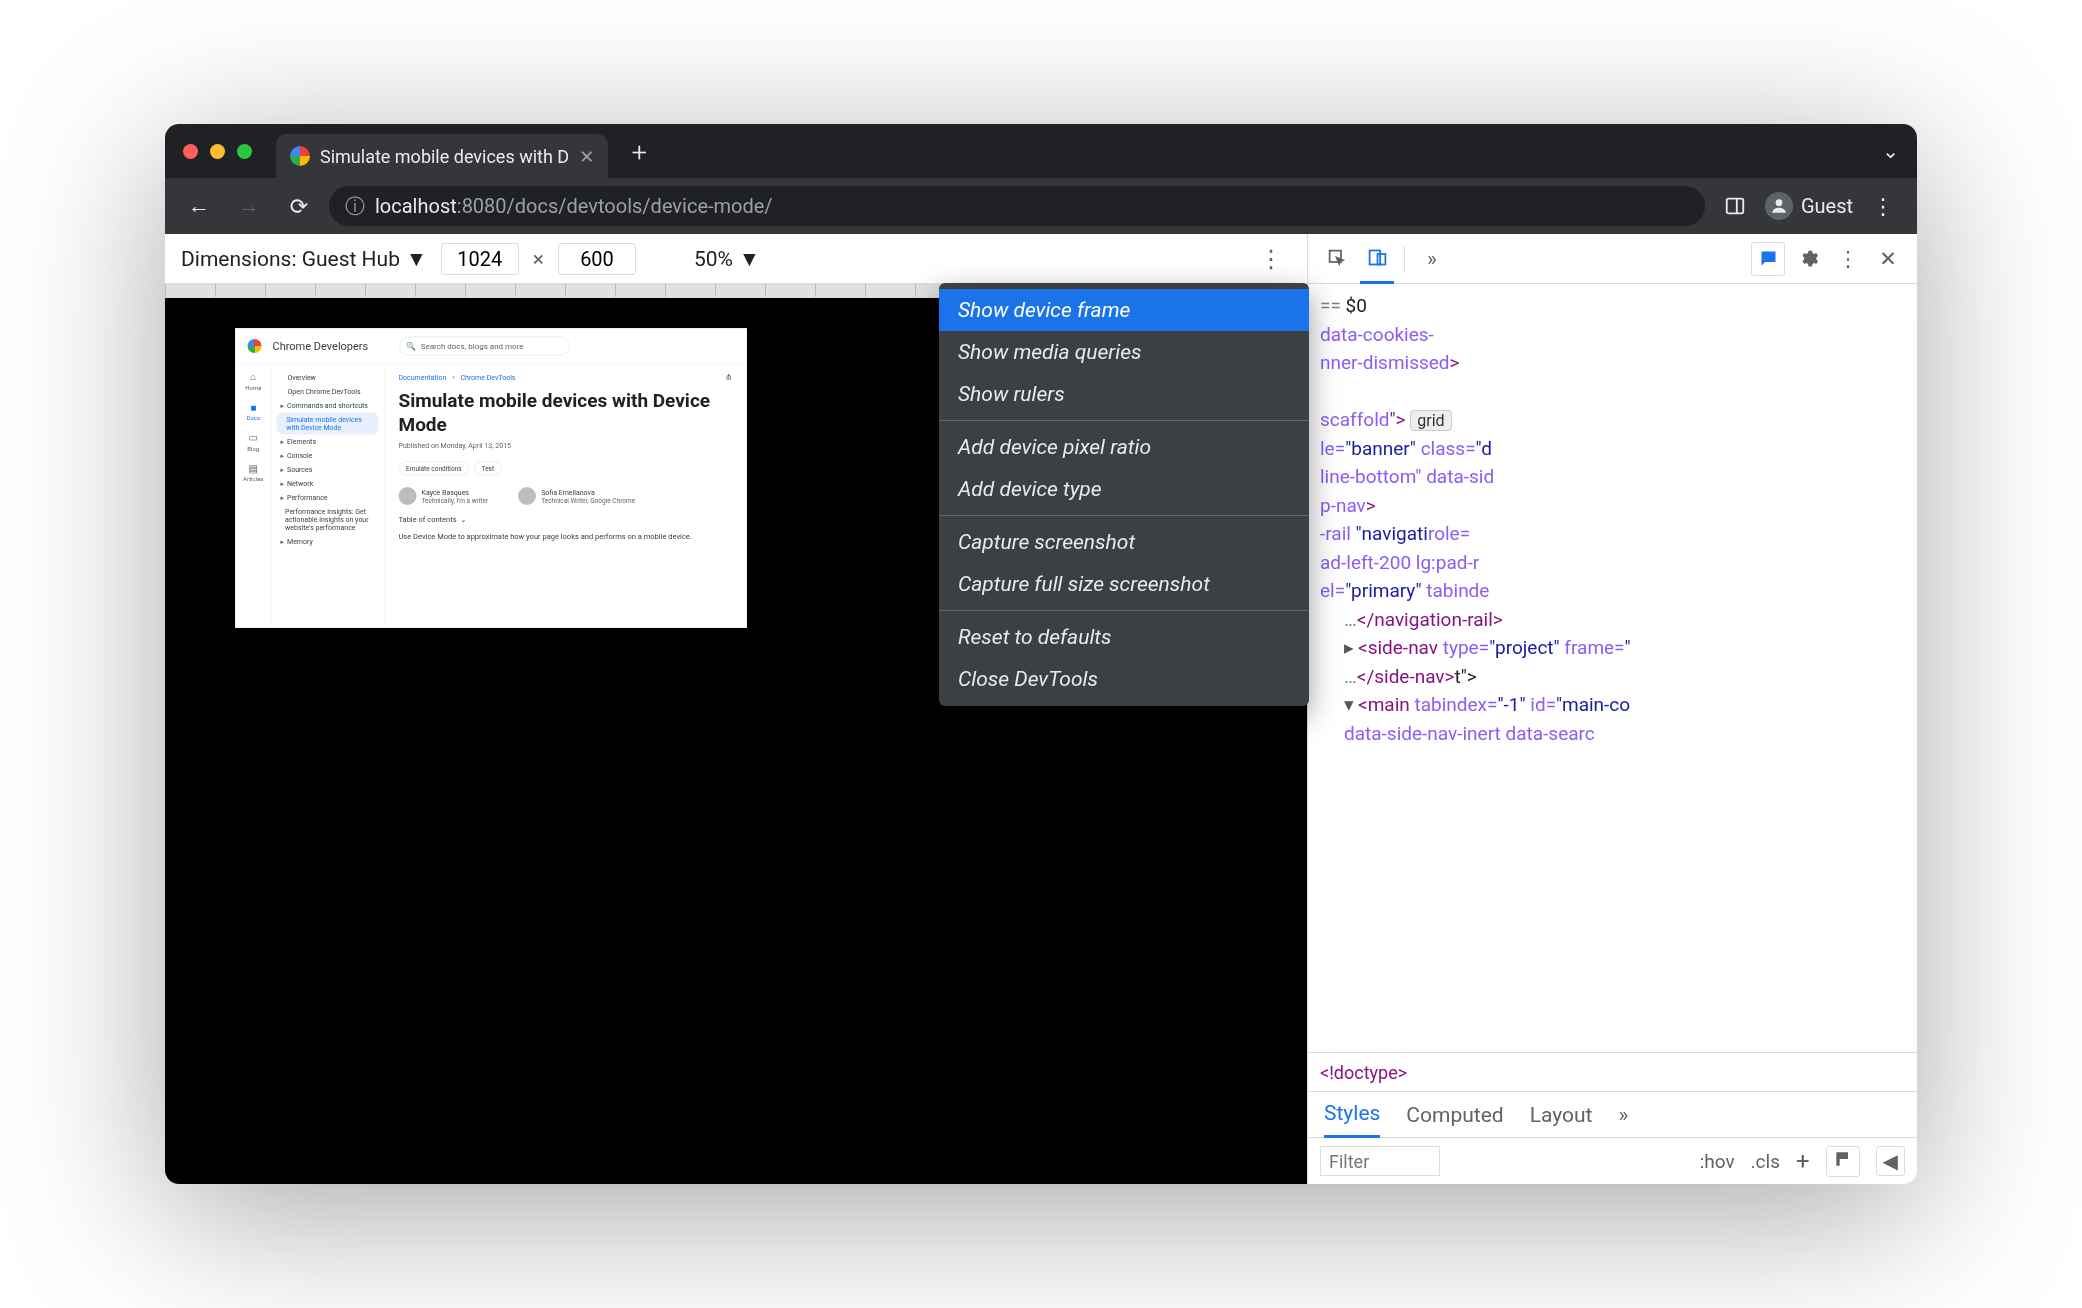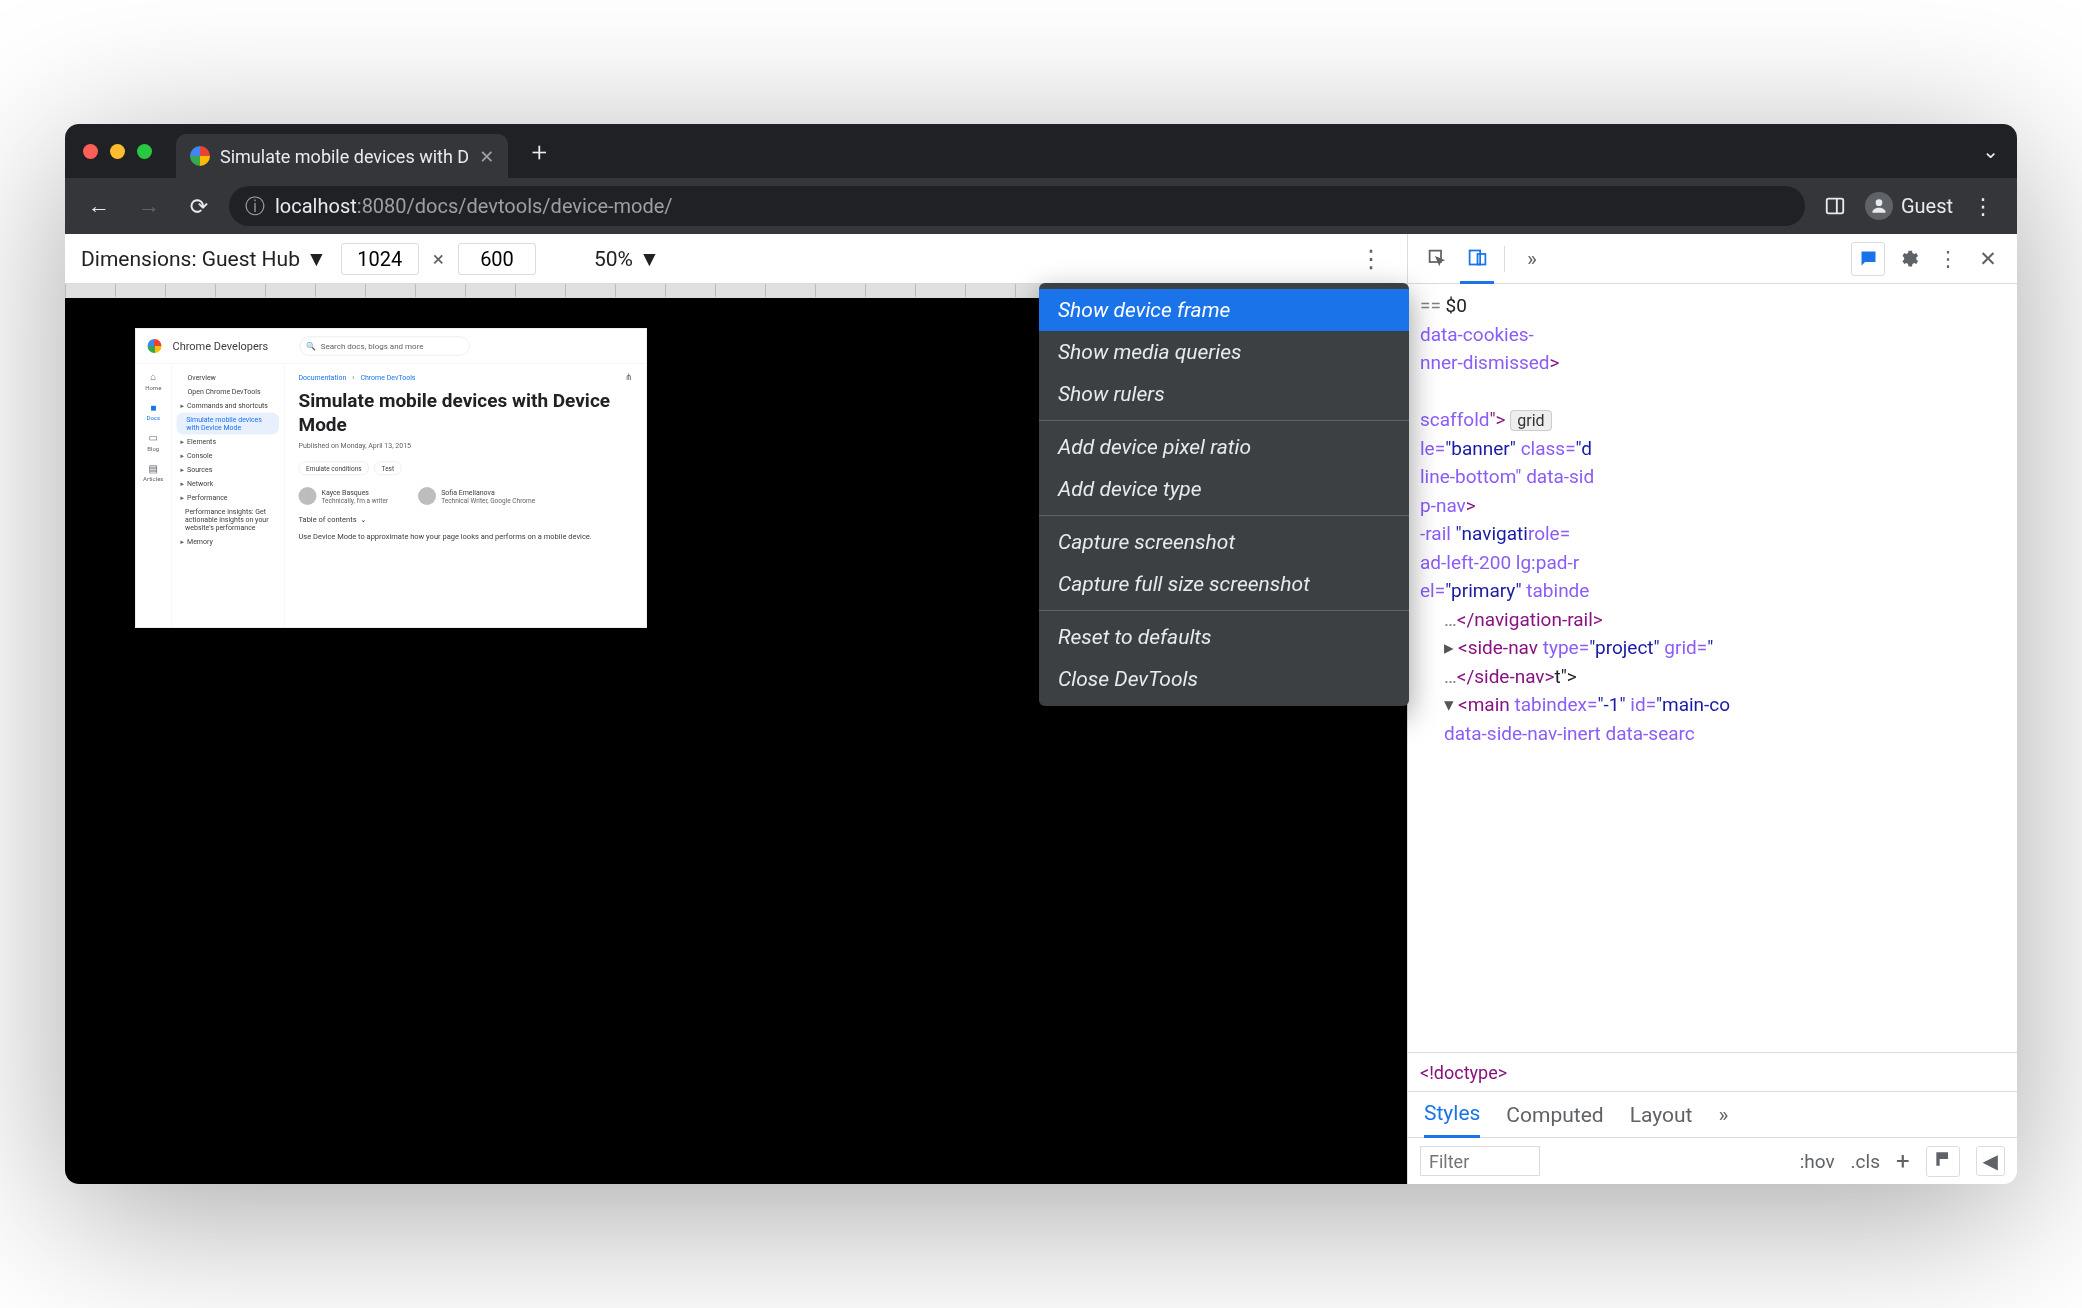--- a/index.html
+++ b/index.html
@@ -1,18 +1,18 @@
 <!DOCTYPE html>
 <html><head>
 <meta charset="utf-8">
 <style>
 * { margin: 0; padding: 0; box-sizing: border-box; font-family: -apple-system, BlinkMacSystemFont, "Segoe UI", Roboto, sans-serif; }
 body { background: #fff; width: 2082px; height: 1308px; display: flex; align-items: center; justify-content: center; }
 .shadow-wrap { filter: drop-shadow(0 30px 80px rgba(0,0,0,0.35)); }
-.window { width: 1952px; height: 1060px; background: #fff; border-radius: 14px; overflow: hidden; display: flex; flex-direction: column; }
+.window { width: 1752px; height: 1060px; background: #fff; border-radius: 14px; overflow: hidden; display: flex; flex-direction: column; }
 .titlebar { height: 54px; background: #202124; display: flex; align-items: center; padding: 0 18px; }
 .traffic { display: flex; gap: 12px; margin-right: 24px; }
 .dot { width: 15px; height: 15px; border-radius: 50%; }
 .dot.red { background: #ff5f57; }
 .dot.yellow { background: #febc2e; }
 .dot.green { background: #28c840; }
 .tab { background: #35363a; height: 44px; border-radius: 10px 10px 0 0; display: flex; align-items: center; padding: 0 14px; gap: 10px; max-width: 340px; margin-top: 10px; color: #e8eaed; font-size: 18px; }
 .favicon { width: 20px; height: 20px; border-radius: 50%; background: conic-gradient(#ea4335 0 90deg,#fbbc05 90deg 180deg,#34a853 180deg 270deg,#4285f4 270deg 360deg); flex-shrink:0; }
 .tab-title { white-space: nowrap; overflow: hidden; text-overflow: ellipsis; flex:1; }
 .tab-x { color:#9aa0a6; font-size:18px; cursor:pointer; }
@@ -327,21 +327,21 @@
             <div style="padding-left: 0px; white-space: nowrap;"><span class="attr">nner-dismissed</span><span class="tag">&gt;</span></div>
             <div style="padding-left: 0px; white-space: nowrap;">&nbsp;</div>
             <div style="padding-left: 0px; white-space: nowrap;"><span class="attr">scaffold</span><span class="tag">"&gt;</span> <span class="badge">grid</span></div>
             <div style="padding-left: 0px; white-space: nowrap;"><span class="attr">le=</span><span class="val">"banner"</span><span class="attr"> class=</span><span class="val">"d</span></div>
             <div style="padding-left: 0px; white-space: nowrap;"><span class="attr">line-bottom"</span><span class="attr"> data-sid</span></div>
             <div style="padding-left: 0px; white-space: nowrap;"><span class="attr">p-nav</span><span class="tag">&gt;</span></div>
             <div style="padding-left: 0px; white-space: nowrap;"><span class="attr">-rail </span><span class="val">"navigati</span><span class="attr">role=</span></div>
             <div style="padding-left: 0px; white-space: nowrap;"><span class="attr">ad-left-200 lg:pad-r</span></div>
             <div style="padding-left: 0px; white-space: nowrap;"><span class="attr">el=</span><span class="val">"primary"</span><span class="attr"> tabinde</span></div>
             <div style="padding-left: 24px; white-space: nowrap;"><span class="gray">…</span><span class="tag">&lt;/navigation-rail&gt;</span></div>
-            <div style="padding-left: 24px; white-space: nowrap;"><span class="caret">▸</span><span class="tag">&lt;side-nav </span><span class="attr">type=</span><span class="val">"project"</span><span class="attr"> grid=</span><span class="val">"</span></div>
+            <div style="padding-left: 24px; white-space: nowrap;"><span class="caret">▸</span><span class="tag">&lt;side-nav </span><span class="attr">type=</span><span class="val">"project"</span><span class="attr"> frame=</span><span class="val">"</span></div>
             <div style="padding-left: 24px; white-space: nowrap;"><span class="gray">…</span><span class="tag">&lt;/side-nav&gt;</span><span>t"&gt;</span></div>
             <div style="padding-left: 24px; white-space: nowrap;"><span class="caret">▾</span><span class="tag">&lt;main </span><span class="attr">tabindex=</span><span class="val">"-1"</span><span class="attr"> id=</span><span class="val">"main-co</span></div>
             <div style="padding-left: 24px; white-space: nowrap;"><span class="attr">data-side-nav-inert data-searc</span></div>
           </div>
 
       <div class="dt-crumb">
         <span>&lt;!doctype&gt;</span>
       </div>
 
       <div class="dt-tabs" id="dt-tabs">

